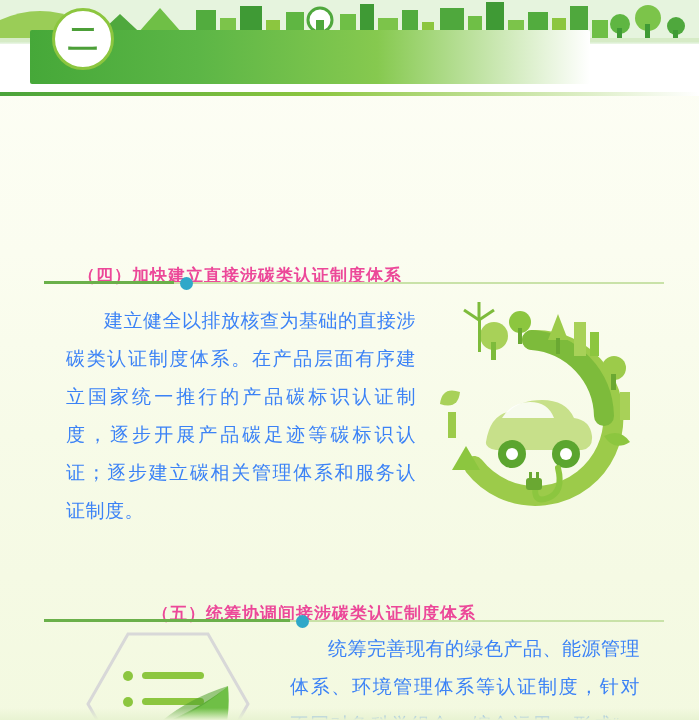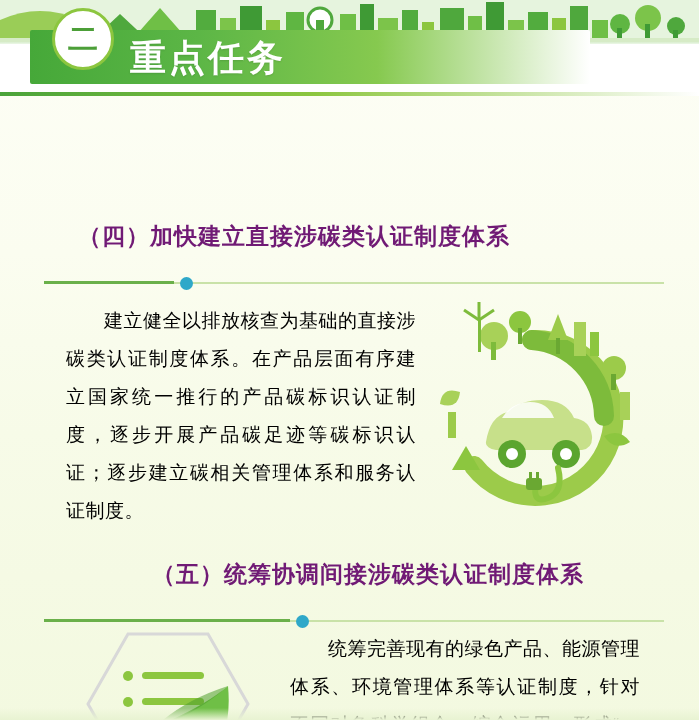--- a/index.html
+++ b/index.html
@@ -85,26 +85,27 @@
     background: linear-gradient(90deg, #4aa33a 0%, #8cc63f 45%, rgba(140,198,63,0) 100%);
   }
 
   
   .section {
     position: relative;
     padding: 0;
   }
 
   .heading {
-    font-size: 23px;
+    font-size: 17px;
     font-weight: bold;
-    color: #701a75;
+    color: #ec4899;
     letter-spacing: 1px;
     line-height: 32px;
     white-space: nowrap;
+    margin-top: 40px;
   }
   .heading-4 {
     position: absolute;
     left: 78px;
     top: 124px;
   }
   .heading-5 {
     position: absolute;
     left: 152px;
     top: 462px;
@@ -133,21 +134,21 @@
     position: absolute;
     height: 3px;
     background: #6ab04a;
   }
   .accent-4 { left: 44px; top: 185px; width: 130px; }
   .accent-5 { left: 44px; top: 523px; width: 246px; }
 
   .body-text {
     position: absolute;
     font-size: 19px;
-    color: #000000;
+    color: #3b82f6;
     line-height: 38px;
     letter-spacing: 0.5px;
   }
   .body-4 {
     left: 66px;
     top: 206px;
     width: 350px;
     text-indent: 38px;
     text-align: justify;
   }
@@ -226,21 +227,20 @@
     <rect x="645" y="24" width="5" height="18" fill="#3f9a35"></rect>
     <circle cx="676" cy="26" r="9" fill="#4fa83d"></circle>
     <rect x="673" y="30" width="5" height="12" fill="#3f9a35"></rect>
     <rect x="0" y="38" width="699" height="4" fill="#d6ebc6"></rect>
   </svg>
 
   <div class="banner-bar"></div>
   <div class="banner-circle">
     <span class="banner-circle-num">二</span>
   </div>
-  <div class="banner-title">重点任务</div>
   <div class="banner-underline"></div>
 </div>
 
 <div class="section">
   <div class="heading heading-4">（四）加快建立直接涉碳类认证制度体系</div>
   <div class="rule rule-4"></div>
   <div class="rule-accent accent-4"></div>
   <div class="rule-dot dot-4"></div>
   <div class="body-text body-4">建立健全以排放核查为基础的直接涉碳类认证制度体系。在产品层面有序建立国家统一推行的产品碳标识认证制度，逐步开展产品碳足迹等碳标识认证；逐步建立碳相关管理体系和服务认证制度。</div>
 

